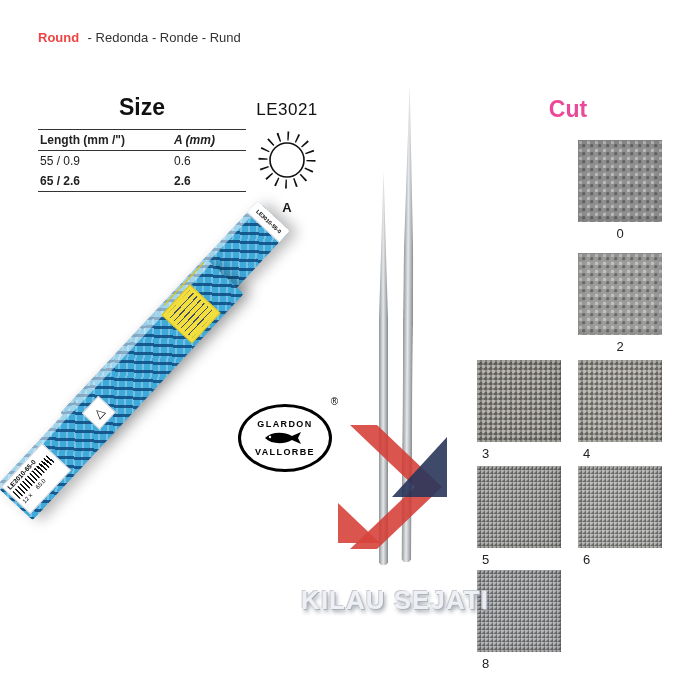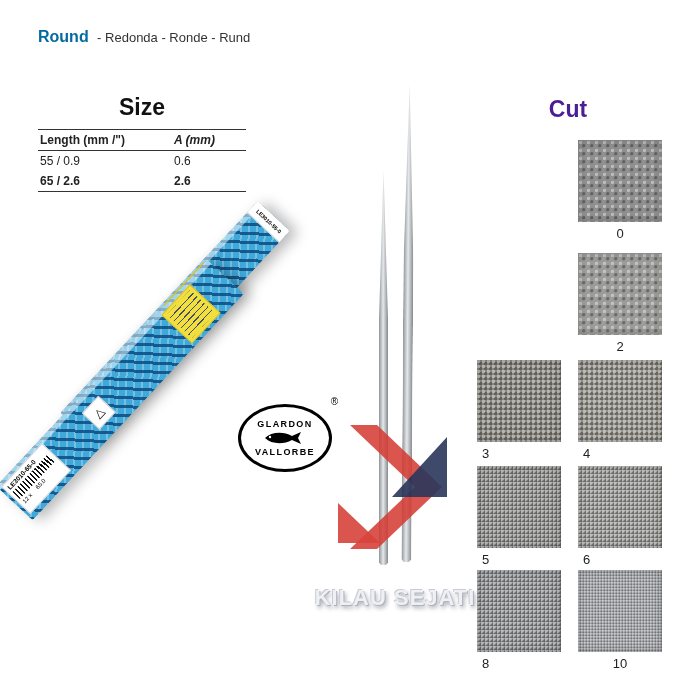--- a/index.html
+++ b/index.html
@@ -1,42 +1,42 @@
 <!DOCTYPE html>
 <html><head>
 <meta charset="utf-8">
 <style>
   html,body{margin:0;padding:0;background:#fff;}
   .page{position:relative;width:700px;height:700px;background:#fff;overflow:hidden;
         font-family:"Liberation Sans", sans-serif;color:#1a1a1a;}
 
   
   .header{position:absolute;left:38px;top:28px;white-space:nowrap;}
-  .header .main{font-size:16px;font-weight:bold;color:#0369a1;}
+  .header .main{font-size:13px;font-weight:bold;color:#ef4444;}
   .header .sub{font-size:13px;color:#333;margin-left:4px;}
 
   
   .size-section{position:absolute;left:38px;top:94px;width:208px;}
   .size-heading{font-size:23px;font-weight:bold;text-align:center;margin-bottom:8px;color:#111;}
   table.size-table{width:100%;border-collapse:collapse;font-size:12px;color:#222;}
   table.size-table th{border-top:1.5px solid #333;border-bottom:1.5px solid #333;
        font-weight:bold;text-align:left;padding:3px 2px;}
   table.size-table td{padding:3px 2px;}
   table.size-table tr.last td{border-bottom:1.5px solid #333;font-weight:bold;}
   table.size-table .col-a{width:70px;font-style:italic;}
 
   
   .profile{position:absolute;left:237px;top:100px;width:100px;text-align:center;}
   .profile-code{font-size:17px;color:#111;letter-spacing:.5px;}
   .profile-svg{margin-top:6px;}
   .profile-dim{font-size:13px;font-weight:bold;margin-top:2px;}
 
   
   .cut-heading{position:absolute;left:538px;top:96px;width:60px;text-align:center;
-       font-size:23px;font-weight:bold;color:#4c1d95;}
+       font-size:23px;font-weight:bold;color:#ec4899;}
   .sw{position:absolute;width:84px;}
   .sw .tile{width:84px;height:82px;background-color:#909090;
      background-image:
        radial-gradient(circle at 30% 30%, rgba(255,255,255,.38) 0 1.4px, transparent 2px),
        radial-gradient(circle at 72% 72%, rgba(0,0,0,.30) 0 1.4px, transparent 2px);
      background-size:6px 6px;
      box-shadow:inset 0 0 8px rgba(0,0,0,.22);}
   .tex-coarse{background-size:8px 8px !important;}
   .tex-medium{background-size:5px 5px !important;}
   .tex-fine{background-size:4px 4px !important;}
@@ -91,21 +91,21 @@
   
   .file{position:absolute;z-index:2;
      background:linear-gradient(90deg,#8f9396 0%,#c7cbce 30%,#e6e8ea 46%,#b9bdc0 72%,#84888b 100%);
      clip-path:polygon(50% 0%, 100% 38%, 100% 99.4%, 75% 100%, 25% 100%, 0% 99.4%, 0% 38%);}
   .file-left{left:379px;top:170px;width:9px;height:395px;}
   .file-right{left:403px;top:84px;width:10px;height:478px;transform:rotate(.4deg);}
 
   
   .wm{position:absolute;left:280px;top:425px;width:230px;height:210px;z-index:6;opacity:.95;
       pointer-events:none;}
-  .wm-text{position:absolute;left:0;right:0;top:160px;text-align:center;font-size:22px;
+  .wm-text{position:absolute;left:0;right:0;top:160px;text-align:center;font-size:26px;
       font-weight:bold;letter-spacing:1px;color:#eef0f3;
       text-shadow:-1px -1px 0 #c6cad2, 1px 1px 0 #a8aeb8, 2px 3px 4px rgba(118,124,136,.75);}
 </style>
 </head>
 <body>
 
 <div class="page">
 
   <div class="header">
     <span class="main">Round</span>
@@ -125,20 +125,28 @@
         <td>0.6</td>
       </tr>
       <tr class="last">
         <td>65 / 2.6</td>
         <td>2.6</td>
       </tr>
     </tbody>
       </table>
   </div>
 
+  <div class="profile">
+    <div class="profile-code">LE3021</div>
+    <svg class="profile-svg" width="72" height="68" viewBox="0 0 72 68">
+      <circle cx="36" cy="34" r="17" fill="none" stroke="#111" stroke-width="1.6"></circle>
+      <circle cx="36" cy="34" r="24" fill="none" stroke="#111" stroke-width="9" stroke-dasharray="1.6 7.8"></circle>
+    </svg>
+    <div class="profile-dim">A</div>
+  </div>
 
   <div class="cut-heading">Cut</div>
 
   <div class="sw s0 center">
     <div class="tile tex-coarse" style="background-color: rgb(143, 143, 143);"></div>
     <div class="lbl">0</div>
   </div>
   <div class="sw s2 center">
     <div class="tile tex-coarse" style="background-color: rgb(156, 156, 154);"></div>
     <div class="lbl">2</div>
@@ -155,24 +163,20 @@
     <div class="tile tex-fine" style="background-color: rgb(142, 142, 140);"></div>
     <div class="lbl">5</div>
   </div>
   <div class="sw s6">
     <div class="tile tex-fine" style="background-color: rgb(153, 153, 151);"></div>
     <div class="lbl">6</div>
   </div>
   <div class="sw s8">
     <div class="tile tex-fine" style="background-color: rgb(144, 146, 148);"></div>
     <div class="lbl">8</div>
-  </div>
-  <div class="sw s10 center">
-    <div class="tile tex-extra-fine" style="background-color: rgb(163, 167, 171);"></div>
-    <div class="lbl">10</div>
   </div>
 
   <div class="box box-rear">
     <div class="endlabel">
       <div class="code">LE3010-55-0</div>
       <div class="barcode"></div>
       <div class="subrow">
         <span>12 x</span>
         <span>55.0</span>
       </div>

